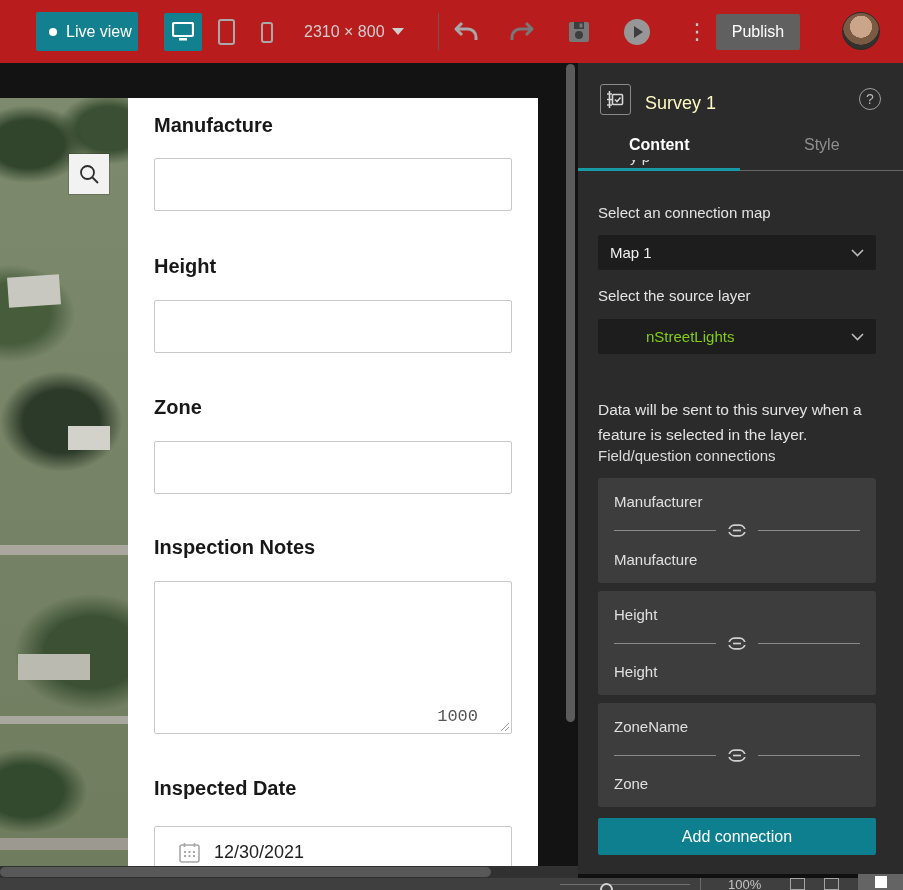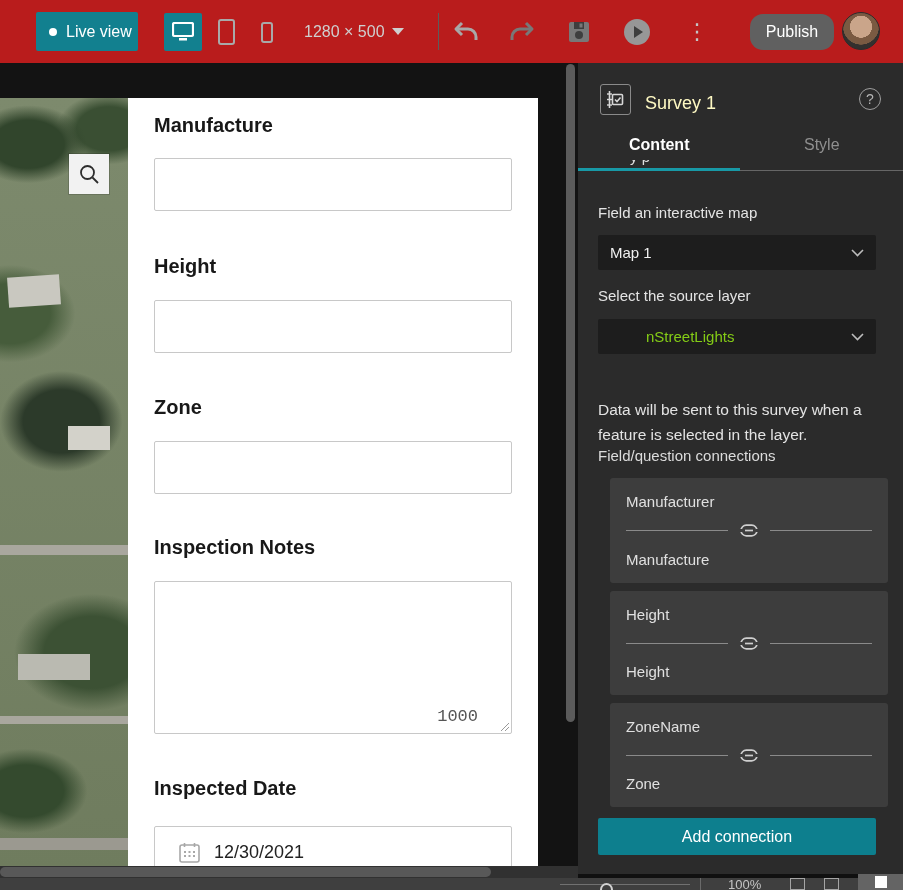--- a/index.html
+++ b/index.html
@@ -26,22 +26,22 @@
   .phone-glyph  { width:12px; height:21px; border:2px solid #a9a9a9; border-radius:3px; }
   .size-select { position:absolute; left:304px; top:0; height:63px; display:flex; align-items:center;
     gap:7px; color:#cfcfcf; font-size:16px; cursor:pointer; }
   .caret-down { width:0; height:0; border-left:6px solid transparent; border-right:6px solid transparent;
     border-top:7px solid #cfcfcf; }
   .tb-divider { position:absolute; left:438px; top:13px; width:1px; height:37px; background:#5c5c5c; }
   .tb-icon { position:absolute; top:16px; width:32px; height:32px; border:none; background:transparent;
     display:flex; align-items:center; justify-content:center; cursor:pointer; }
   .undo { left:450px; } .redo { left:506px; } .save { left:563px; } .play { left:621px; }
   .kebab { left:681px; color:#c4c4c4; font-size:22px; line-height:1; }
-  .publish-btn { position:absolute; left:750px; top:14px; width:84px; height:36px; background:#606060;
-    color:#fff; border:none; border-radius:13px; font-size:16px; font-family:inherit; cursor:pointer; }
+  .publish-btn { position:absolute; left:716px; top:14px; width:84px; height:36px; background:#606060;
+    color:#fff; border:none; border-radius:2px; font-size:16px; font-family:inherit; cursor:pointer; }
   .avatar { position:absolute; left:842px; top:12px; width:38px; height:38px; border-radius:50%;
     background:radial-gradient(circle at 50% 38%, #caa58a 0 38%, #7a5a42 39% 62%, #33302e 63%);
     border:1px solid #2c2c2c; cursor:pointer; }
   
   .canvas { position:absolute; left:0; top:63px; width:578px; height:815px; background:#131313; overflow:hidden; }
   .map { position:absolute; left:0; top:35px; width:128px; height:770px; overflow:hidden;
     background-color:#75815f;
     background-image:
       radial-gradient(ellipse 90px 60px at 22% 6%,  #31452c 0 40%, transparent 65%),
       radial-gradient(ellipse 80px 55px at 85% 4%,  #3a4f33 0 40%, transparent 65%),
@@ -100,21 +100,21 @@
   .clip-frag span { display:block; margin-top:-12px; }
   .p-label { position:absolute; left:20px; color:#e4e4e4; font-size:15px; }
   .pl1 { top:141px; } .pl2 { top:224px; } .pl4 { top:384px; color:#dcdcdc; }
   .p-select { position:absolute; left:20px; width:278px; height:35px; background:#1d1d1d; border:none;
     border-radius:2px; color:#f0f0f0; font-size:15px; display:flex; align-items:center;
     padding:0 12px; justify-content:space-between; cursor:pointer; }
   .ps1 { top:172px; } .ps2 { top:256px; }
   .ps2 .sel-val { color:#84cc16;margin-left:36px; }
   .p-info { position:absolute; left:20px; top:314px; width:276px; font-size:15.5px; color:#e3e3e3; line-height:25px;margin-top:20px; }
   .conn-card { position:absolute; left:20px; width:278px; background:#3d3d3d; border-radius:3px;
-    display:flex; flex-direction:column; justify-content:space-between; padding:15px 16px;margin-left:12px; }
+    display:flex; flex-direction:column; justify-content:space-between; padding:15px 16px; }
   .cc1 { top:415px; height:105px; } .cc2 { top:528px; height:104px; } .cc3 { top:640px; height:104px; }
   .conn-text { color:#e0e0e0; font-size:15px; }
   .conn-row { display:flex; align-items:center; }
   .conn-line { flex:1; height:1px; background:#8a8a8a; }
   .conn-link { margin:0 8px; display:flex; }
   .add-btn { position:absolute; left:20px; top:755px; width:278px; height:37px; background:#0d7f8e;
     border:none; border-radius:2px; color:#fff; font-size:16px; font-family:inherit; cursor:pointer; }
   
   .bottombar { position:absolute; left:0; top:878px; width:903px; height:12px; background:#3f3f3f; overflow:visible;padding-left:16px; }
   .zoom-slider { position:absolute; left:560px; top:6px; width:130px; height:1px; background:#717171; }
@@ -146,21 +146,21 @@
       </svg>
     </button>
     <button class="dev-btn dev-tablet">
       <span class="tablet-glyph"></span>
     </button>
     <button class="dev-btn dev-phone">
       <span class="phone-glyph"></span>
     </button>
 
     <div class="size-select">
-      <span>1280 × 500</span>
+      <span>2310 × 800</span>
       <span class="caret-down"></span>
     </div>
 
     <div class="tb-divider"></div>
 
     <button class="tb-icon undo">
       <svg width="26" height="24" viewBox="0 0 26 24">
         <path d="M9 3 L3 9 L9 15" fill="none" stroke="#a8a8a8" stroke-width="3" stroke-linejoin="round"></path>
         <path d="M3.5 9 H15 a8 8 0 0 1 8 8 v3" fill="none" stroke="#a8a8a8" stroke-width="3"></path>
       </svg>
@@ -276,21 +276,21 @@
     <div class="tabs">
       <div class="tab tab-content">Content</div>
       <div class="tab tab-style">Style</div>
     </div>
     <div class="clip-frag">
       <span>y p</span>
     </div>
     <div class="tab-line"></div>
     <div class="tab-underline"></div>
 
-    <div class="p-label pl1">Field an interactive map</div>
+    <div class="p-label pl1">Select an connection map</div>
     <div class="p-select ps1">
       <span class="sel-val">Map 1</span>
       <svg width="13" height="8" viewBox="0 0 13 8">
         <path d="M1 1 L6.5 6.5 L12 1" fill="none" stroke="#bdbdbd" stroke-width="1.6"></path>
       </svg>
     </div>
 
     <div class="p-label pl2">Select the source layer</div>
     <div class="p-select ps2">
       <span class="sel-val">nStreetLights</span>

